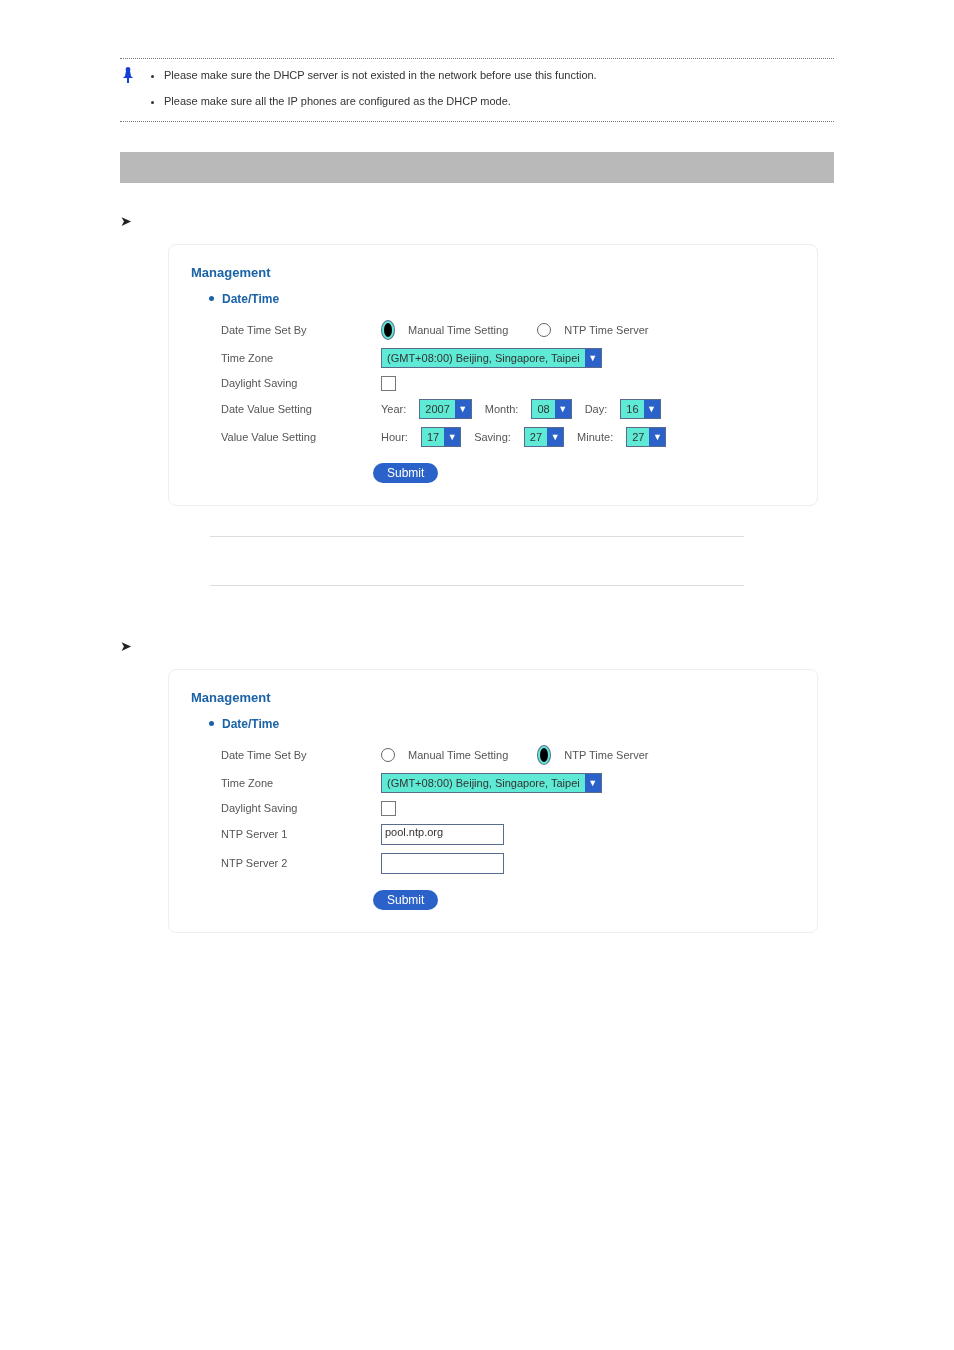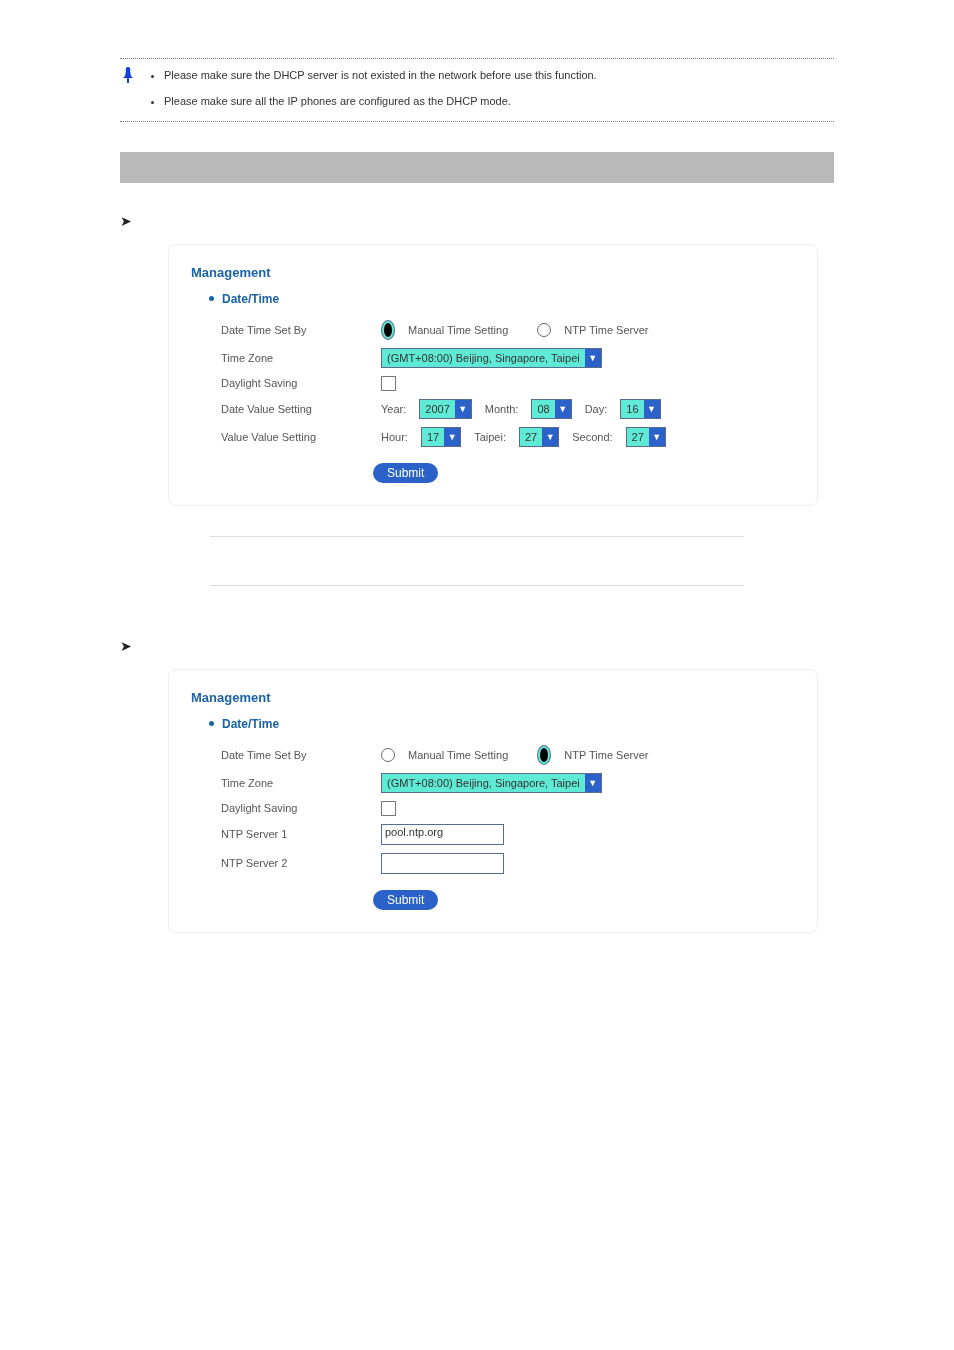--- a/index.html
+++ b/index.html
@@ -126,26 +126,26 @@
     </div>
 
     <div class="form-row">
       <div class="flabel">Value Value Setting</div>
       <div class="ctrls">
         <span>Hour:</span>
         <span class="sel">
             <span class="txt">17</span>
             <span class="arrbtn">▼</span>
           </span>
-        <span>Taipei:</span>
+        <span>Saving:</span>
         <span class="sel">
             <span class="txt">27</span>
             <span class="arrbtn">▼</span>
           </span>
-        <span>Second:</span>
+        <span>Minute:</span>
         <span class="sel">
             <span class="txt">27</span>
             <span class="arrbtn">▼</span>
           </span>
       </div>
     </div>
 
     <div class="panel-foot"><span class="btn">Submit</span></div>
   </div>
 

